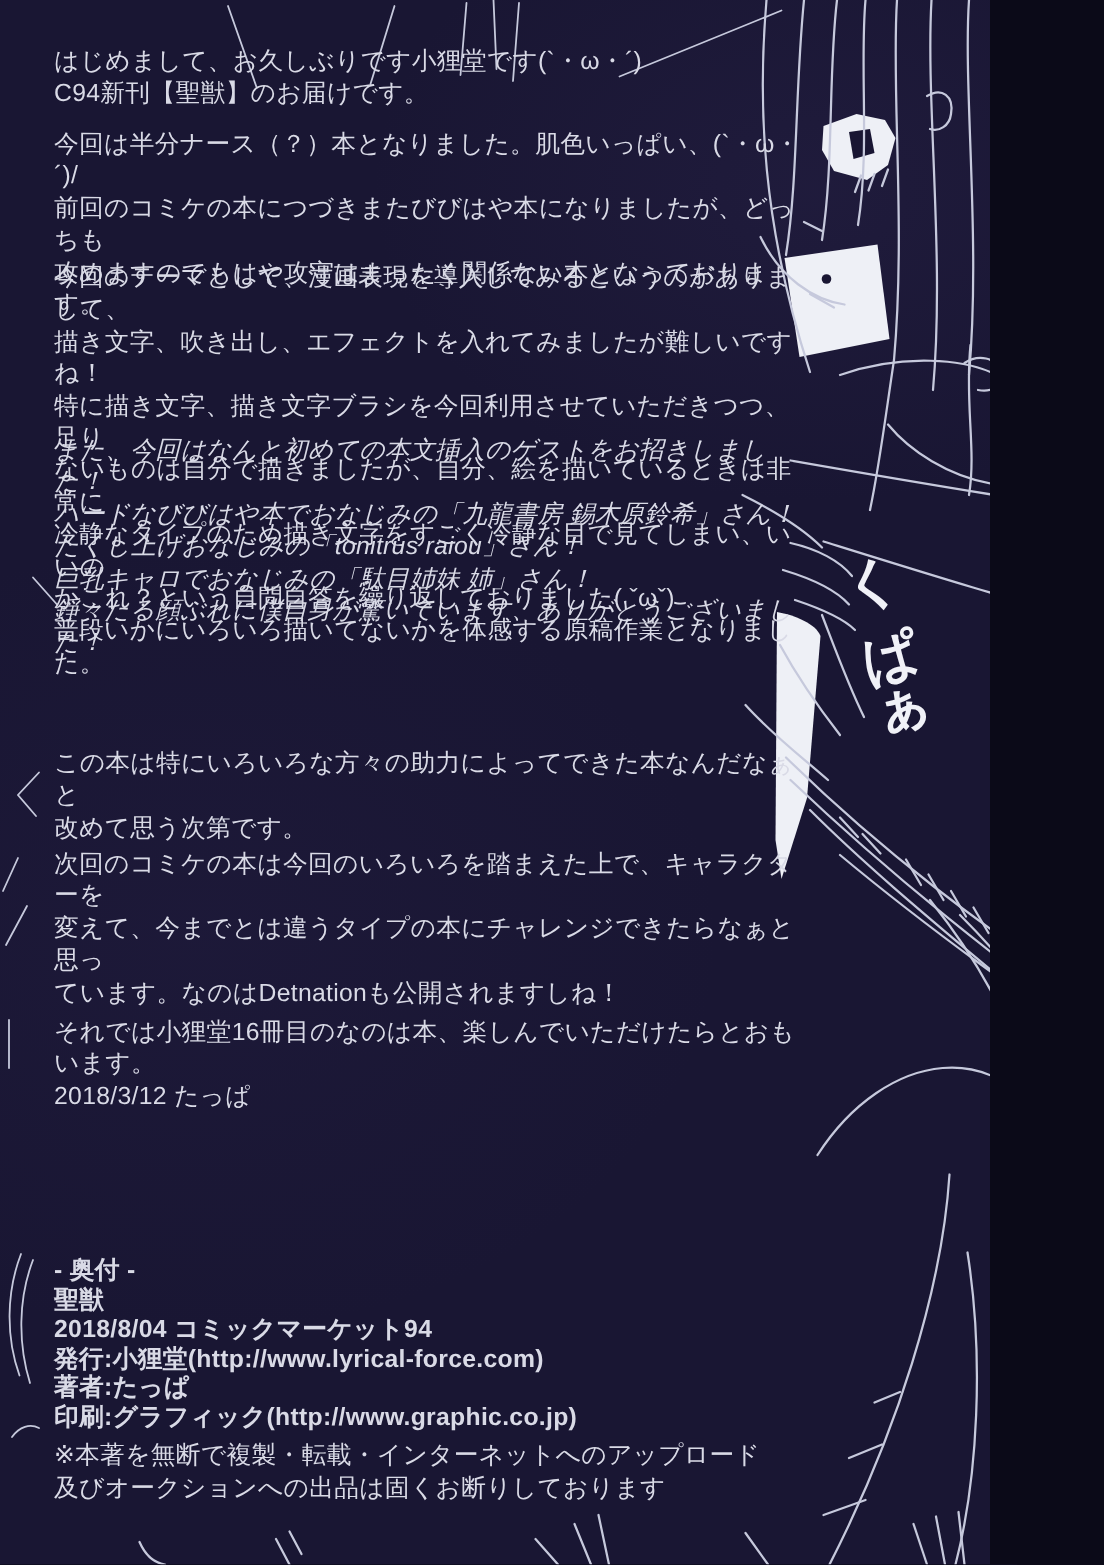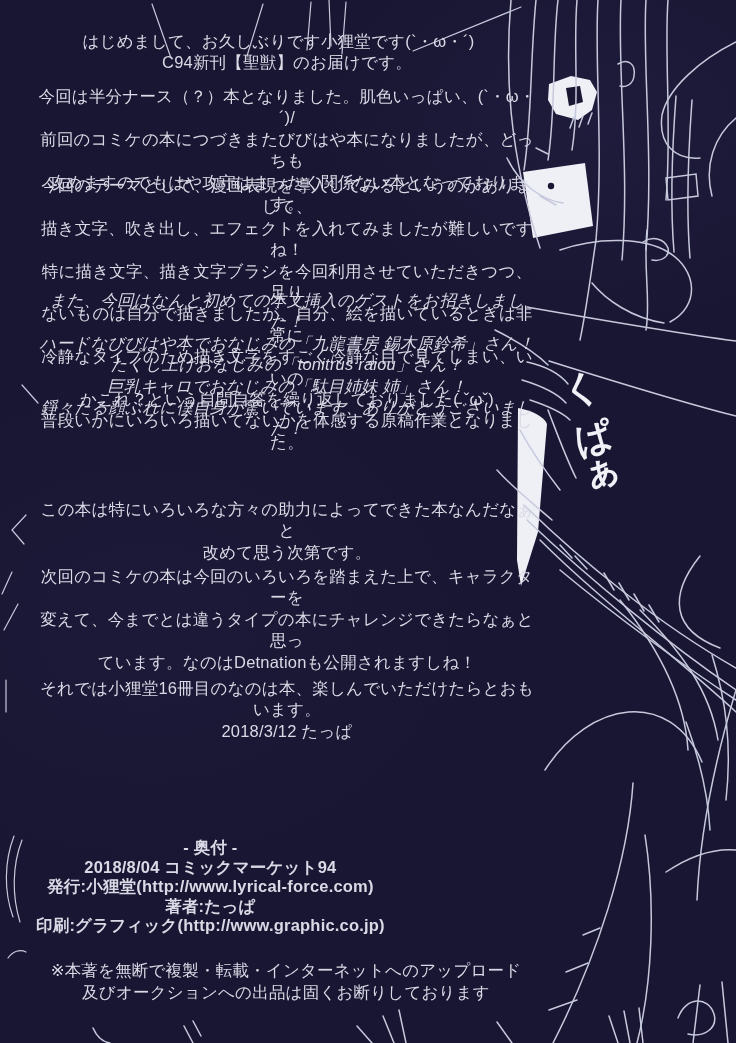--- a/index.html
+++ b/index.html
@@ -1,26 +1,25 @@
 <!DOCTYPE html>
 <html><head>
 <meta charset="utf-8">
 <style>
   html,body{margin:0;padding:0;background:#0b0a18;}
   #page{
     position:relative;
-    width:736px;height:1043px;
+    width:660px;height:1043px;
     overflow:hidden;
     background:
       radial-gradient(ellipse 420px 300px at 82% 12%, rgba(60,50,100,.18), rgba(0,0,0,0) 70%),
       radial-gradient(ellipse 500px 380px at 20% 60%, rgba(55,45,95,.12), rgba(0,0,0,0) 70%),
       #191633;
     font-family:"Liberation Sans","DejaVu Sans",sans-serif;
     color:#d9dae6;
-    text-align:center;
   }
   #art{position:absolute;left:0;top:0;z-index:1;}
   .para{
     position:absolute;left:36px;width:502px;
     font-size:16.5px;line-height:21.4px;
     white-space:pre-line;letter-spacing:0.2px;
     z-index:2;
   }
   #p1{top:31px;} #p2{top:86px;} #p3{top:153px;margin-top:22px;} #p4{top:290px;font-style:italic;}
   #p5{top:411px;} #p6{top:499px;} #p7{top:566px;} #p8{top:678px;}
@@ -183,20 +182,21 @@
   <div class="para" id="p7">次回のコミケの本は今回のいろいろを踏まえた上で、キャラクターを
 変えて、今までとは違うタイプの本にチャレンジできたらなぁと思っ
 ています。なのはDetnationも公開されますしね！</div>
   <div class="para" id="p8">それでは小狸堂16冊目のなのは本、楽しんでいただけたらとおもいます。
 2018/3/12 たっぱ</div>
 
   <div id="sfx">くぱぁ</div>
 
   <div id="colophon">
     <div>- 奥付 -</div>
+    <div>聖獣</div>
     <div>2018/8/04 コミックマーケット94</div>
     <div>発行:小狸堂(http://www.lyrical-force.com)</div>
     <div>著者:たっぱ</div>
     <div>印刷:グラフィック(http://www.graphic.co.jp)</div>
   </div>
 
   <div id="notice">※本著を無断で複製・転載・インターネットへのアップロード
 及びオークションへの出品は固くお断りしております</div>
 
 </div>

